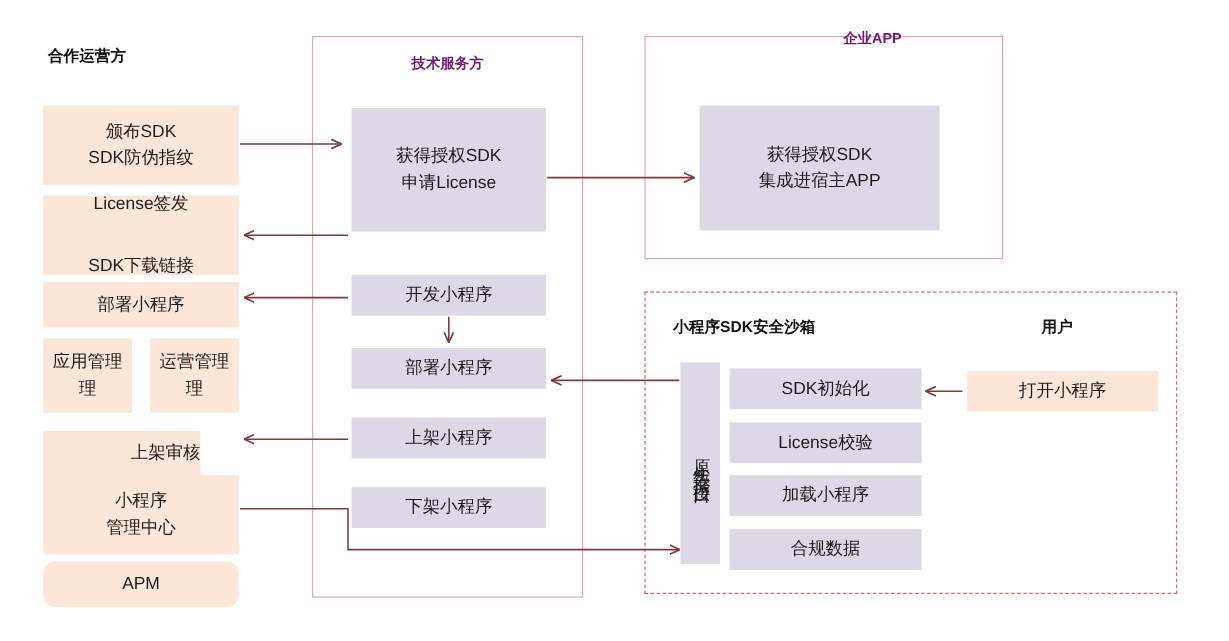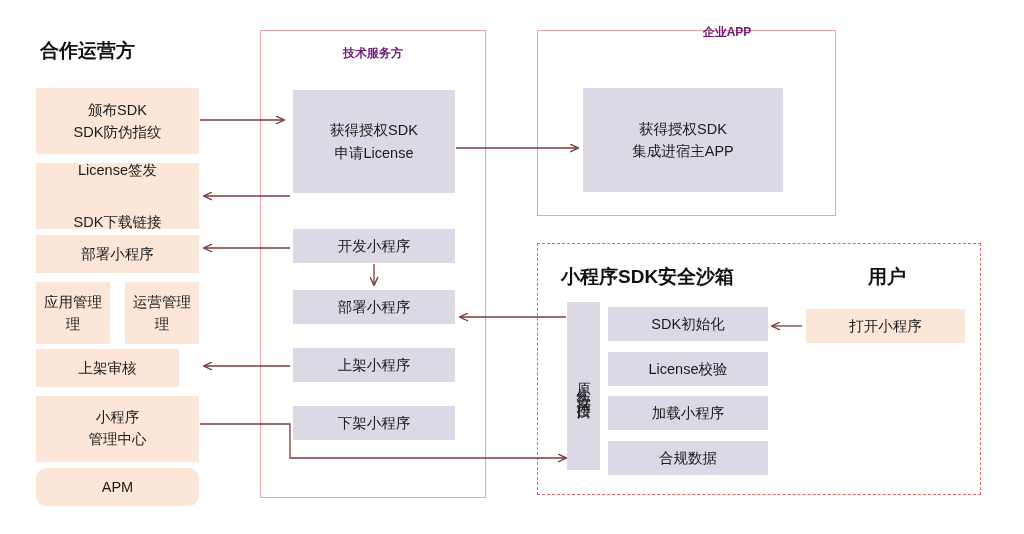--- a/index.html
+++ b/index.html
@@ -27,21 +27,21 @@
     position:absolute;
     font-weight:bold;
     font-size:12px;
     color:#701a75;
     white-space:nowrap;
     text-align:center;
   }
   .section-title{
     position:absolute;
     font-weight:bold;
-    font-size:19px;
+    font-size:13px;
     color:#111;
     white-space:nowrap;
   }
 
   
   .node{
     position:absolute;
     box-sizing:border-box;
     display:flex;
     flex-direction:column;
@@ -103,25 +103,25 @@
   <div class="node peach" style="left:36px;top:282px;width:74px;height:62px;">
     <span class="ln">应用管理</span>
     <span class="ln">理</span>
   </div>
 
   <div class="node peach" style="left:125px;top:282px;width:74px;height:62px;">
     <span class="ln">运营管理</span>
     <span class="ln">理</span>
   </div>
 
-  <div class="node peach" style="left:36px;top:349px;width:143px;height:38px;">
+  <div class="node peach" style="left:36px;top:359px;width:131px;height:38px;align-items:flex-end;">
     <span class="ln">上架审核</span>
   </div>
 
-  <div class="node peach" style="left:36px;top:396px;width:163px;height:66px;font-family:Liberation Mono, monospace;">
+  <div class="node peach" style="left:36px;top:396px;width:163px;height:66px;">
     <span class="ln">小程序</span>
     <span class="ln">管理中心</span>
   </div>
 
   <div class="node peach" style="left:36px;top:468px;width:163px;height:38px;border-radius:10px;">
     <span class="ln">APM</span>
   </div>
 
   <div class="node lilac" style="left:293px;top:90px;width:162px;height:103px;">
     <span class="ln">获得授权SDK</span>

